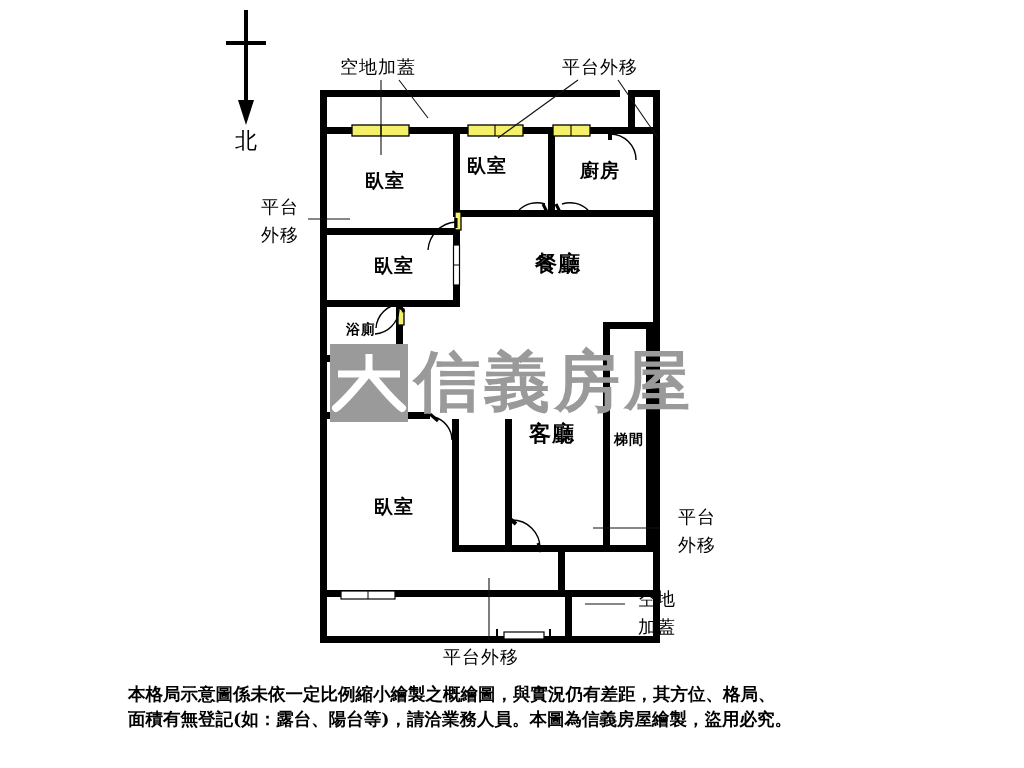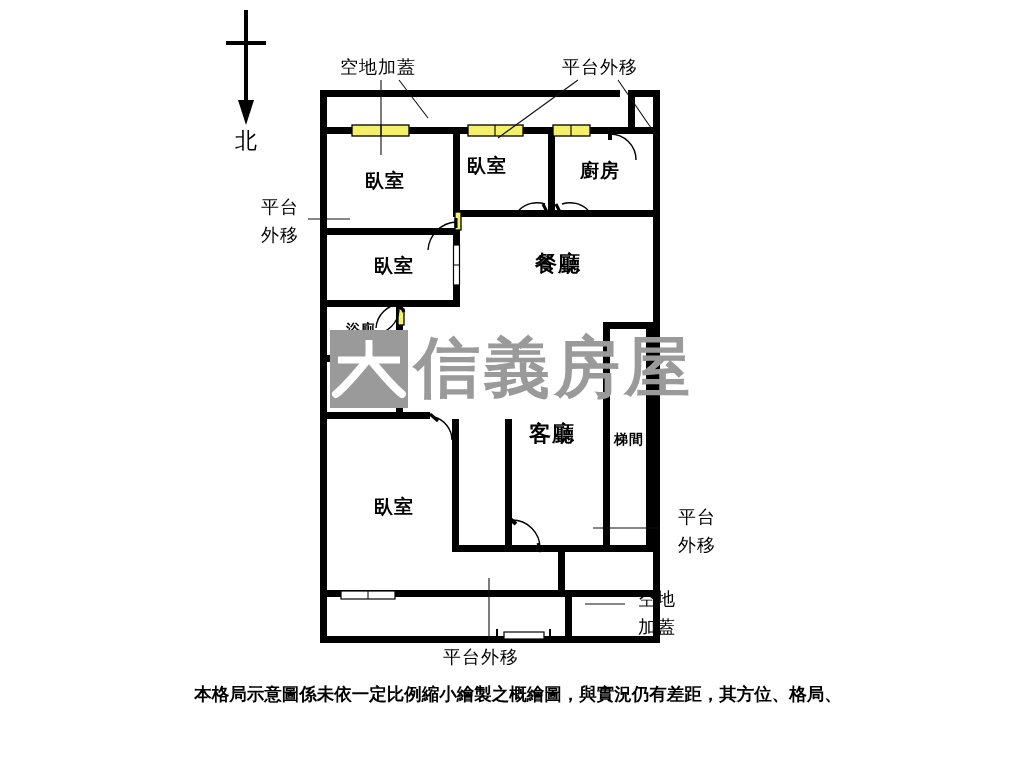--- a/index.html
+++ b/index.html
@@ -30,21 +30,21 @@
     font-size:18px;fill:#000000;
     text-anchor:middle;dominant-baseline:middle;
     letter-spacing:1px;
   }
   .compass-label{
     font-family:"DejaVu Serif","Liberation Serif",serif;
     font-size:22px;fill:#000000;text-anchor:middle;
   }
   
   #watermark{
-    position:absolute;left:330px;top:330px;width:372px;height:100px;
+    position:absolute;left:330px;top:344px;width:372px;height:100px;
     pointer-events:none;
   }
   #wm-logo{
     position:absolute;left:0;top:0;width:78px;height:78px;
     background:#9a9a9a;
   }
   #wm-logo svg{display:block;}
   #wm-text{
     position:absolute;left:84px;top:-2px;
     font-family:"DejaVu Serif","Liberation Serif",serif;
@@ -54,21 +54,21 @@
   #wm-fine{
     position:absolute;left:2px;top:80px;
     font-family:"DejaVu Sans","Liberation Sans",sans-serif;
     font-size:13px;color:#b4b4b4;letter-spacing:3px;white-space:nowrap;
   }
   
   #disclaimer{
     position:absolute;left:128px;top:682px;width:780px;
     font-family:"DejaVu Serif","Liberation Serif",serif;
     font-size:17.5px;line-height:25px;color:#000000;
-    text-align:center;letter-spacing:0px;font-weight:600;
+    text-align:left;letter-spacing:0px;font-weight:600;
   }
   #disclaimer div{white-space:nowrap;}
 </style>
 </head>
 <body>
 
 <div id="plan-root">
 
   <svg id="floorplan" viewBox="0 0 1024 768">
 
@@ -275,15 +275,16 @@
       <svg width="78" height="78" viewBox="0 0 78 78">
         <path d="M39 10 L39 30 M8 30 L70 30" stroke="#ffffff" stroke-width="7" fill="none"></path>
         <path d="M39 28 C 26 44, 16 56, 6 64 M39 28 C 52 44, 62 56, 72 64" stroke="#ffffff" stroke-width="8" fill="none" stroke-linecap="round"></path>
       </svg>
     </div>
     <div id="wm-text">信義房屋</div>
   </div>
 
   <div id="disclaimer">
     <div>本格局示意圖係未依一定比例縮小繪製之概繪圖，與實況仍有差距，其方位、格局、</div>
+    <div>面積有無登記(如：露台、陽台等)，請洽業務人員。本圖為信義房屋繪製，盜用必究。</div>
   </div>
 
 </div>
 
 </body></html>

